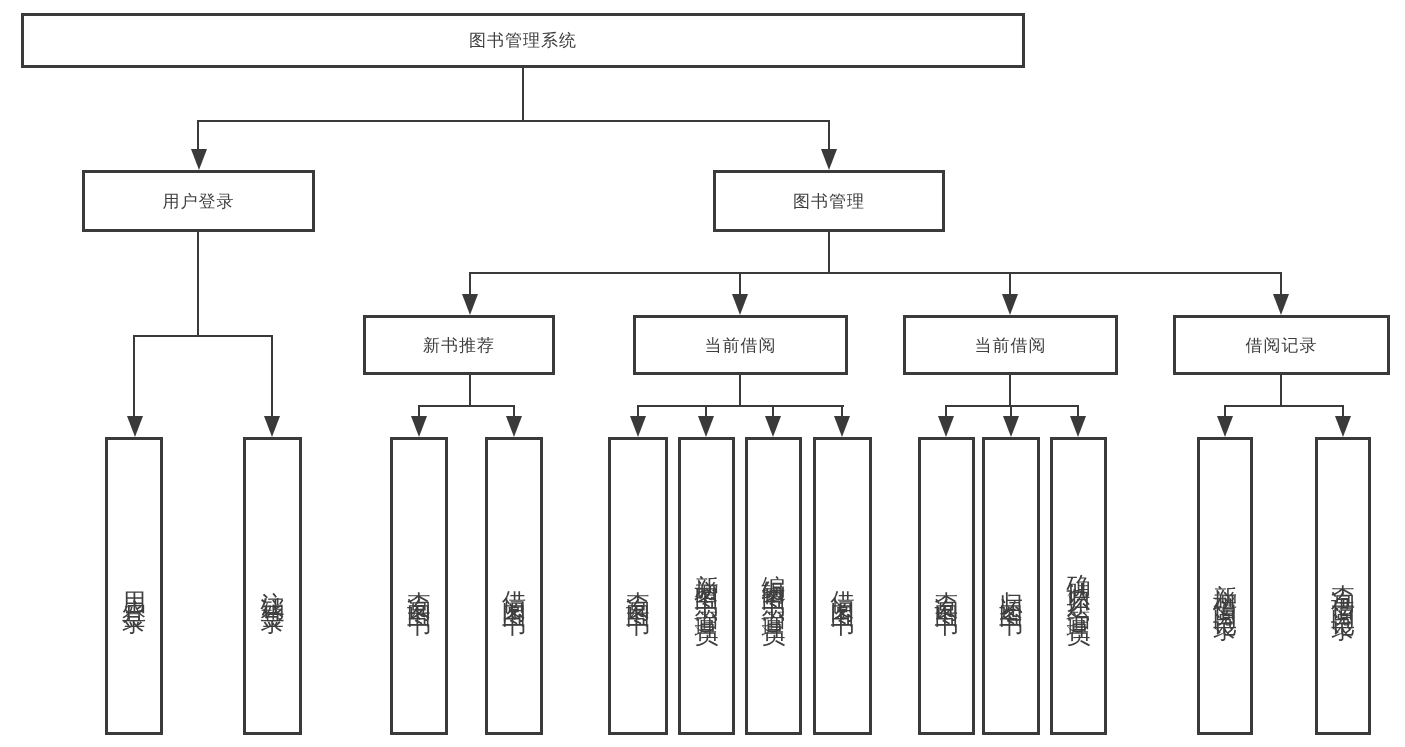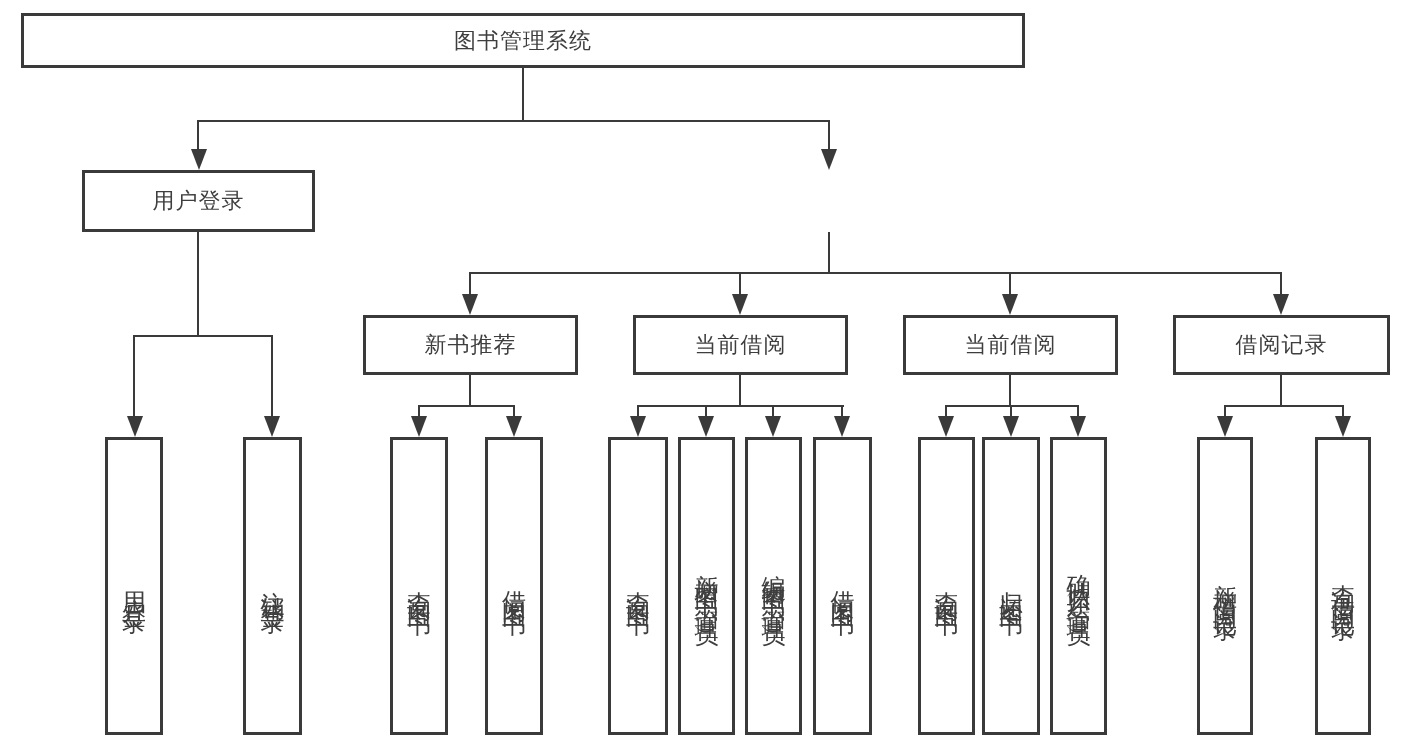--- a/index.html
+++ b/index.html
@@ -15,21 +15,21 @@
     position: absolute;
     box-sizing: border-box;
     border: 3px solid #3a3a3a;
     background: #ffffff;
     display: flex;
     align-items: center;
     justify-content: center;
     color: #3e3e3e;
     z-index: 2;
   }
-  .h-node { font-size: 22px; letter-spacing: 1px; }
+  .h-node { font-size: 17px; letter-spacing: 1px; }
   .leaf {
     writing-mode: vertical-rl;
     text-orientation: mixed;
     font-size: 24px;
     letter-spacing: 7px;
     top: 437px;
     height: 298px;
   }
   .line { position: absolute; background: #3a3a3a; z-index: 1; }
   .arrow {
@@ -62,40 +62,43 @@
   <div class="line" style="left:522px; top:68px; width:2px; height:52px;"></div>
   <div class="line" style="left:197px; top:120px; width:633px; height:2px;"></div>
   <div class="line" style="left:197px; top:120px; width:2px; height:32px;"></div>
   <div class="arrow" style="left:191px; top:149px;"></div>
   <div class="line" style="left:828px; top:120px; width:2px; height:32px;"></div>
   <div class="arrow" style="left:821px; top:149px;"></div>
 
   <div class="box h-node" style="left:82px; top:170px; width:233px; height:62px;">
     <span>用户登录</span>
   </div>
+  <div class="box h-node" style="left:713px; top:170px; width:232px; height:62px;">
+    <span>图书管理</span>
+  </div>
 
   <div class="line" style="left:197px; top:232px; width:2px; height:103px;"></div>
   <div class="line" style="left:133px; top:335px; width:140px; height:2px;"></div>
   <div class="line" style="left:133px; top:335px; width:2px; height:83px;"></div>
   <div class="arrow" style="left:127px; top:416px;"></div>
   <div class="line" style="left:271px; top:335px; width:2px; height:83px;"></div>
   <div class="arrow" style="left:264px; top:416px;"></div>
 
   <div class="line" style="left:828px; top:232px; width:2px; height:40px;"></div>
   <div class="line" style="left:469px; top:272px; width:813px; height:2px;"></div>
   <div class="line" style="left:469px; top:272px; width:2px; height:24px;"></div>
   <div class="arrow" style="left:462px; top:294px;"></div>
   <div class="line" style="left:739px; top:272px; width:2px; height:24px;"></div>
   <div class="arrow" style="left:732px; top:294px;"></div>
   <div class="line" style="left:1009px; top:272px; width:2px; height:24px;"></div>
   <div class="arrow" style="left:1002px; top:294px;"></div>
   <div class="line" style="left:1280px; top:272px; width:2px; height:24px;"></div>
   <div class="arrow" style="left:1273px; top:294px;"></div>
 
-  <div class="box h-node" style="left:363px; top:315px; width:215px; height:60px;align-items:center;">
+  <div class="box h-node" style="left:363px; top:315px; width:192px; height:60px;align-items:center;">
     <span>新书推荐</span>
   </div>
   <div class="box h-node" style="left:633px; top:315px; width:215px; height:60px;">
     <span>当前借阅</span>
   </div>
   <div class="box h-node" style="left:903px; top:315px; width:215px; height:60px;">
     <span>当前借阅</span>
   </div>
   <div class="box h-node" style="left:1173px; top:315px; width:217px; height:60px;">
     <span>借阅记录</span>

